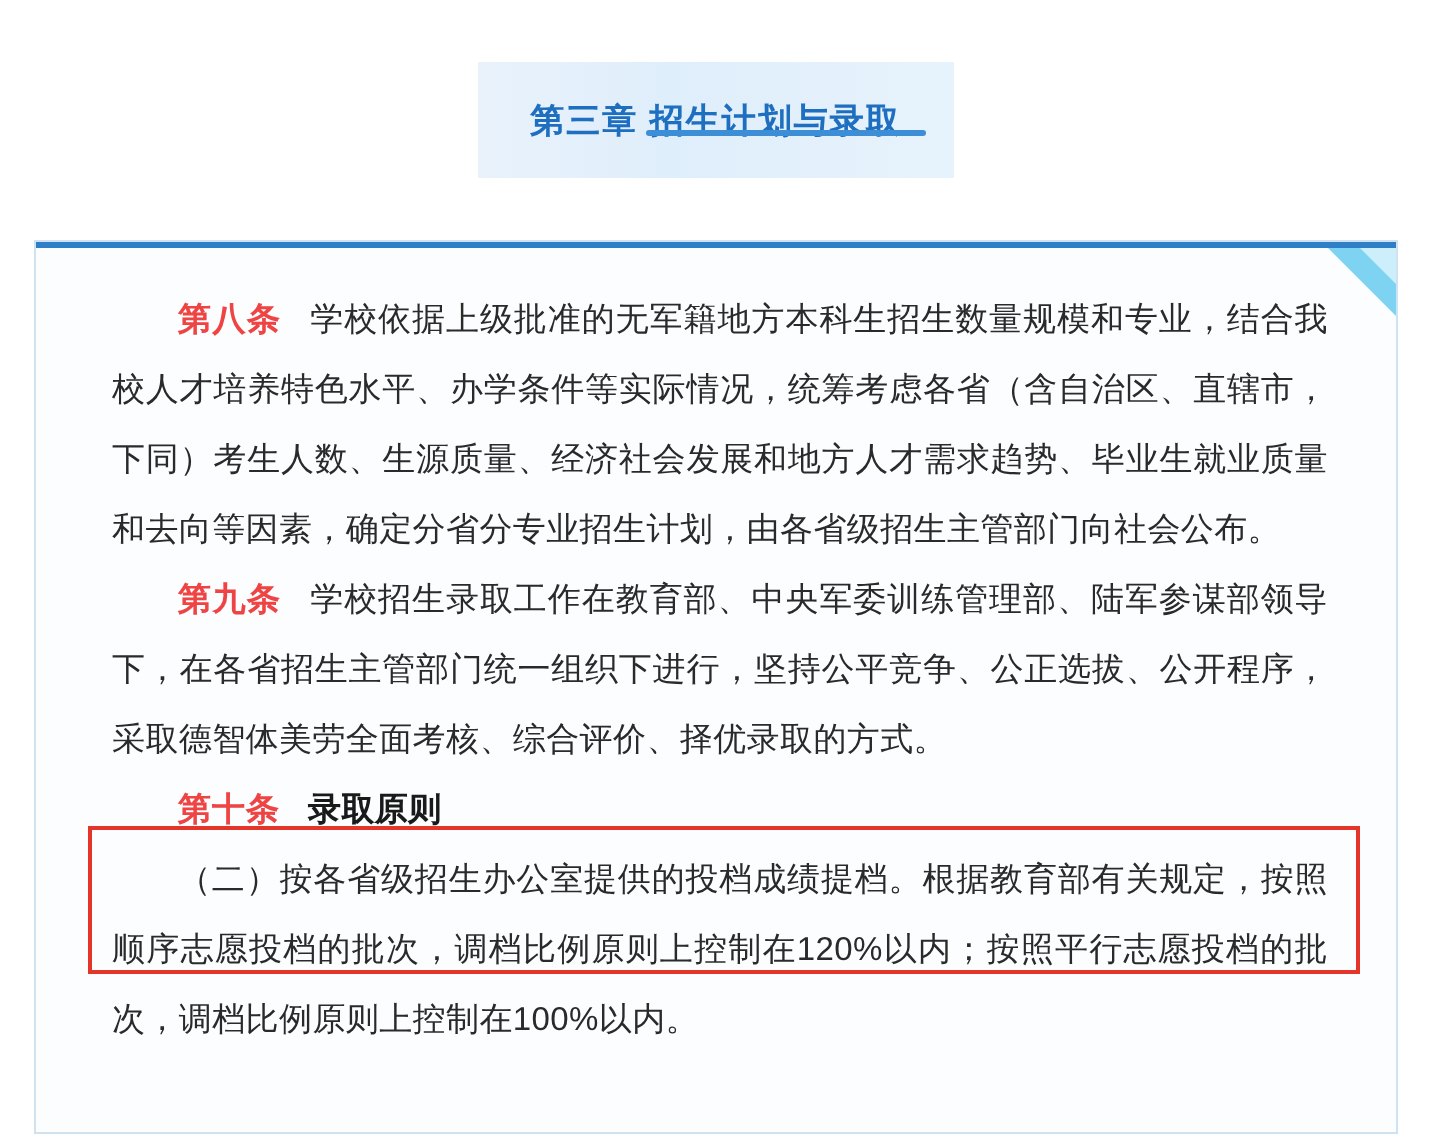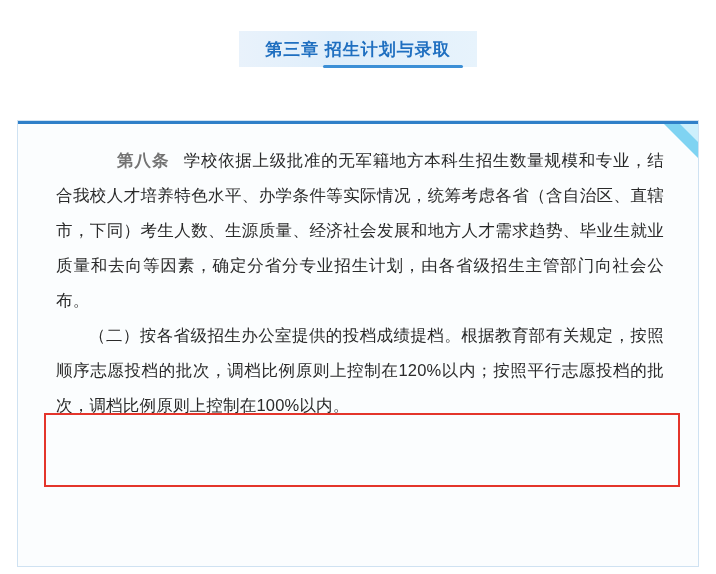--- a/index.html
+++ b/index.html
@@ -18,21 +18,21 @@
     width: 716px;
     height: 574px;
     box-sizing: border-box;
   }
   
   .chapter-banner {
     position: absolute;
     left: 239px;
     top: 31px;
     width: 238px;
-    height: 36px;
+    height: 58px;
     background: linear-gradient(to right, #e9f2fb 0%, #dfeefb 40%, #e7f3fc 100%);
     display: flex;
     align-items: center;
     justify-content: center;
   }
   .chapter-title {
     font-size: 17px;
     font-weight: bold;
     color: #1f6fc0;
     letter-spacing: 1px;
@@ -100,23 +100,22 @@
     color: #2a2a2a;
     text-align: justify;
     text-justify: inter-ideograph;
     letter-spacing: 0.2px;
   }
   p.indent {
     text-indent: 33px;
   }
   .art-label {
     font-weight: bold;
-    color: #737373;
+    color: #ef4444;
     letter-spacing: 0.5px;
-    margin-left: 28px;
   }
   .art-gap {
     display: inline-block;
     width: 14px;
   }
   .redbox {
     position: absolute;
     left: 26px;
     top: 292px;
     width: 636px;
@@ -142,21 +141,23 @@
 
   <div class="body-card">
     <div class="card-topline"></div>
     <div class="corner-fold"></div>
     <div class="corner-fold-inner"></div>
 
     <div class="content">
 
       <p class="para indent"><span class="art-label">第八条</span><span class="art-gap"></span><span>学校依据上级批准的无军籍地方本科生招生数量规模和专业，结合我校人才培养特色水平、办学条件等实际情况，统筹考虑各省（含自治区、直辖市，下同）考生人数、生源质量、经济社会发展和地方人才需求趋势、毕业生就业质量和去向等因素，确定分省分专业招生计划，由各省级招生主管部门向社会公布。</span></p>
 
+      <p class="para indent"><span class="art-label">第九条</span><span class="art-gap"></span><span>学校招生录取工作在教育部、中央军委训练管理部、陆军参谋部领导下，在各省招生主管部门统一组织下进行，坚持公平竞争、公正选拔、公开程序，采取德智体美劳全面考核、综合评价、择优录取的方式。</span></p>
 
+      <p class="para indent"><span class="art-label">第十条</span><span class="art-gap"></span><span class="emph">录取原则</span></p>
 
 
       <p class="para indent"><span>（二）按各省级招生办公室提供的投档成绩提档。根据教育部有关规定，按照顺序志愿投档的批次，调档比例原则上控制在120%以内；按照平行志愿投档的批次，调档比例原则上控制在100%以内。</span></p>
 
     </div>
 
     <div class="redbox"></div>
   </div>
 
 </div>

